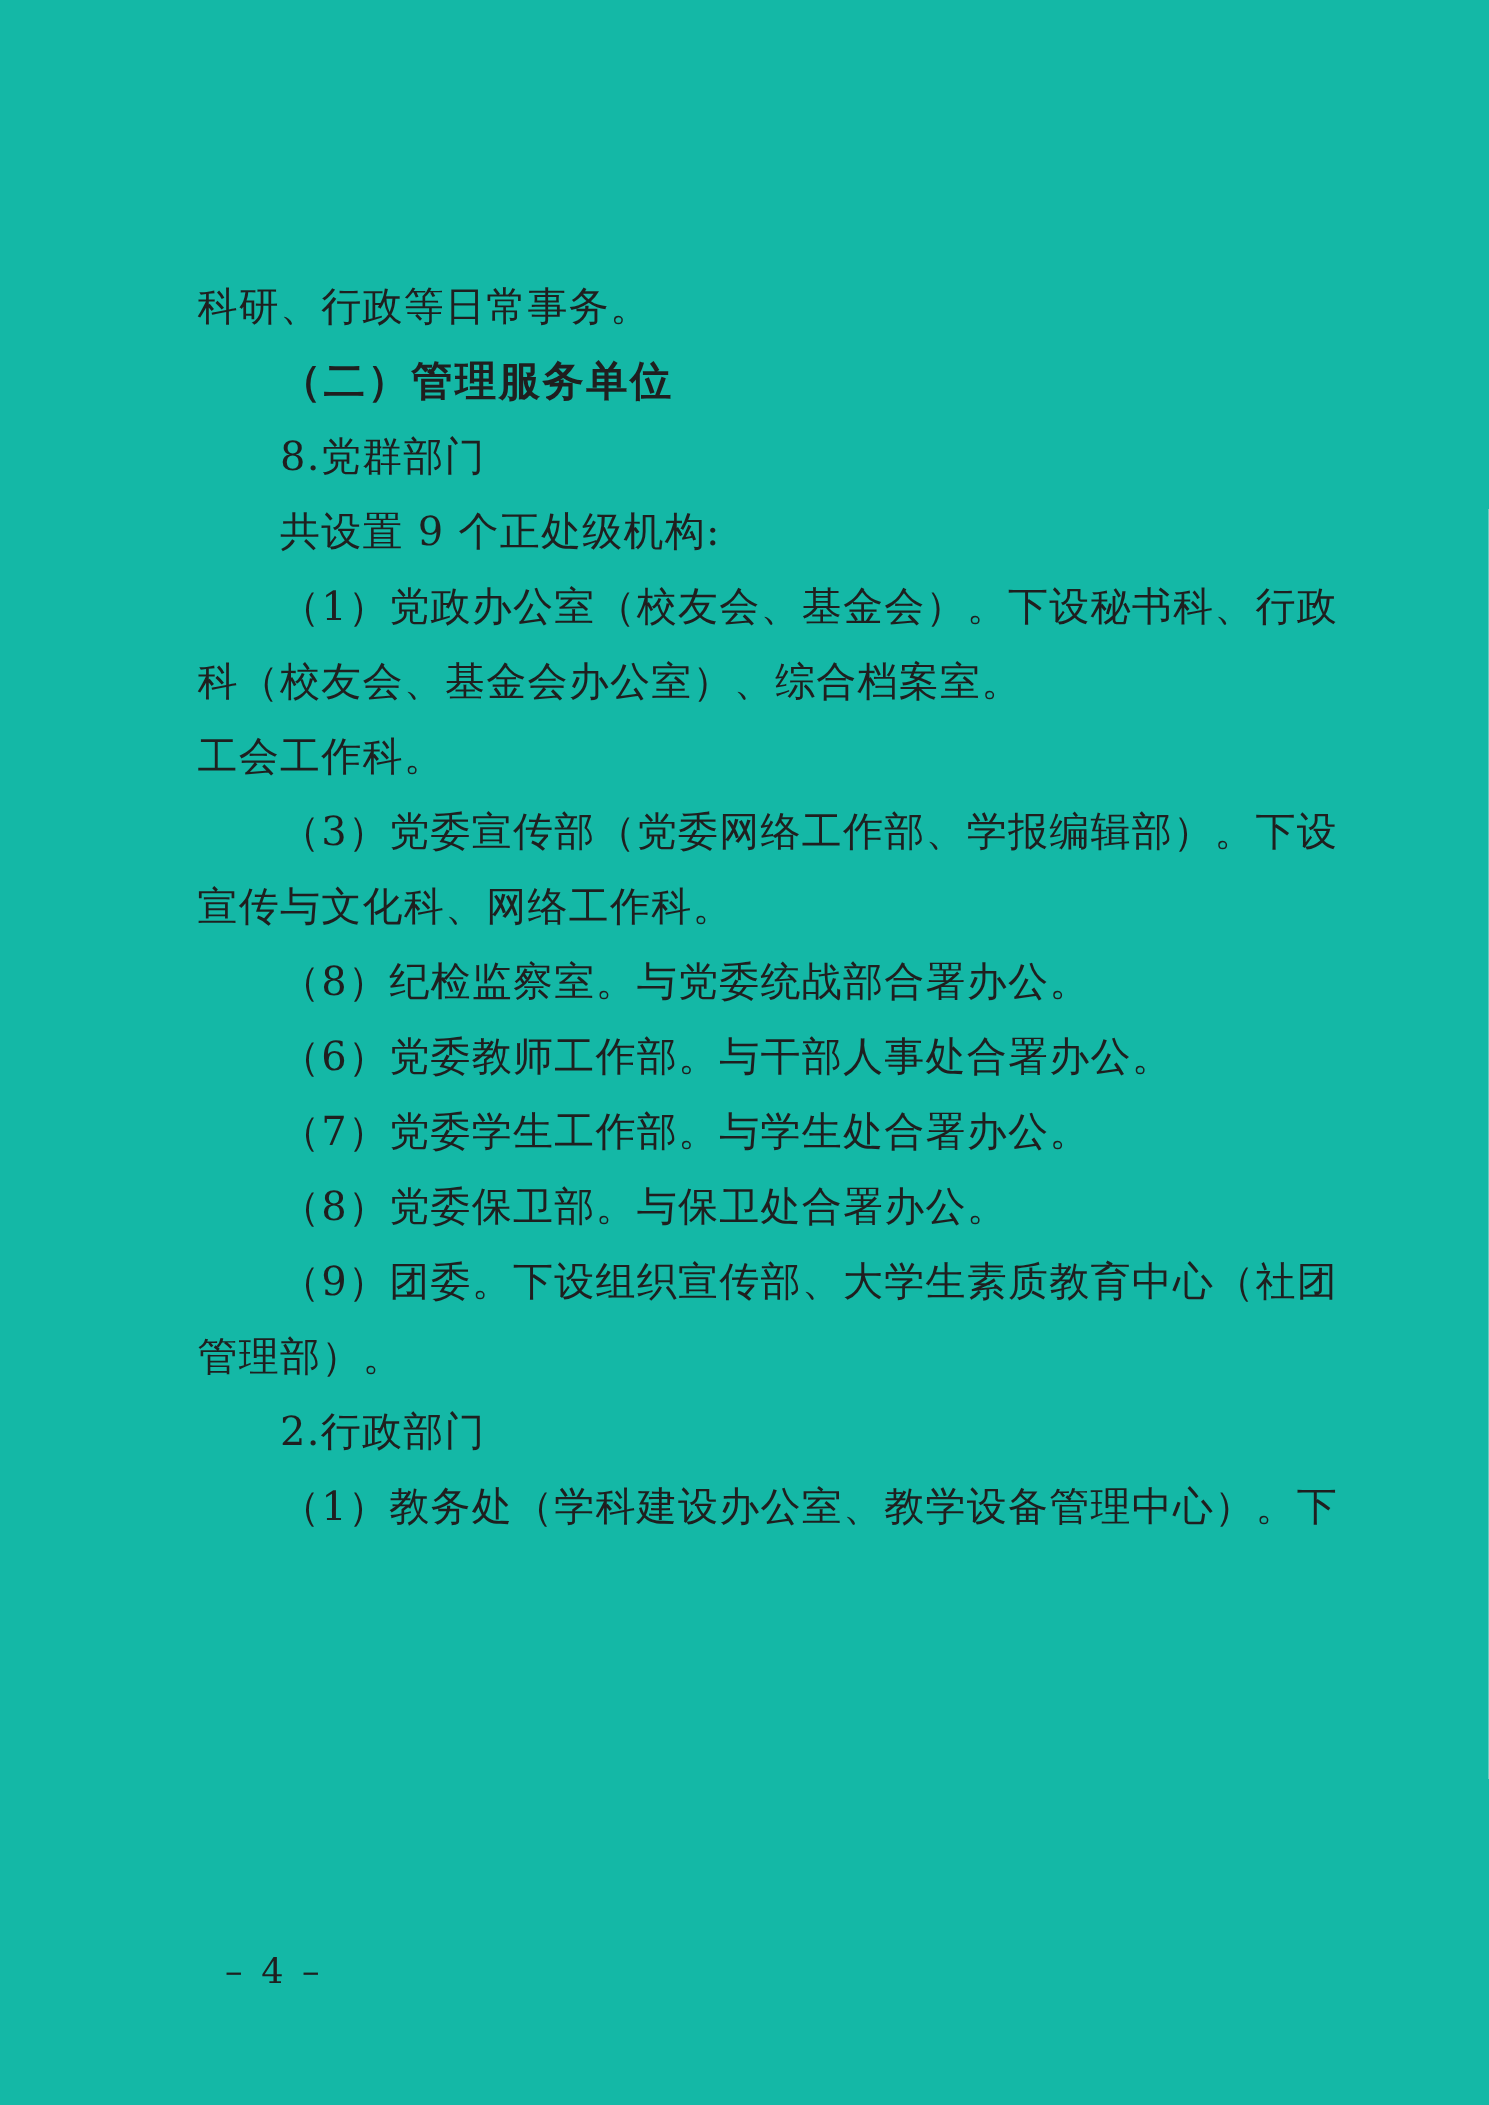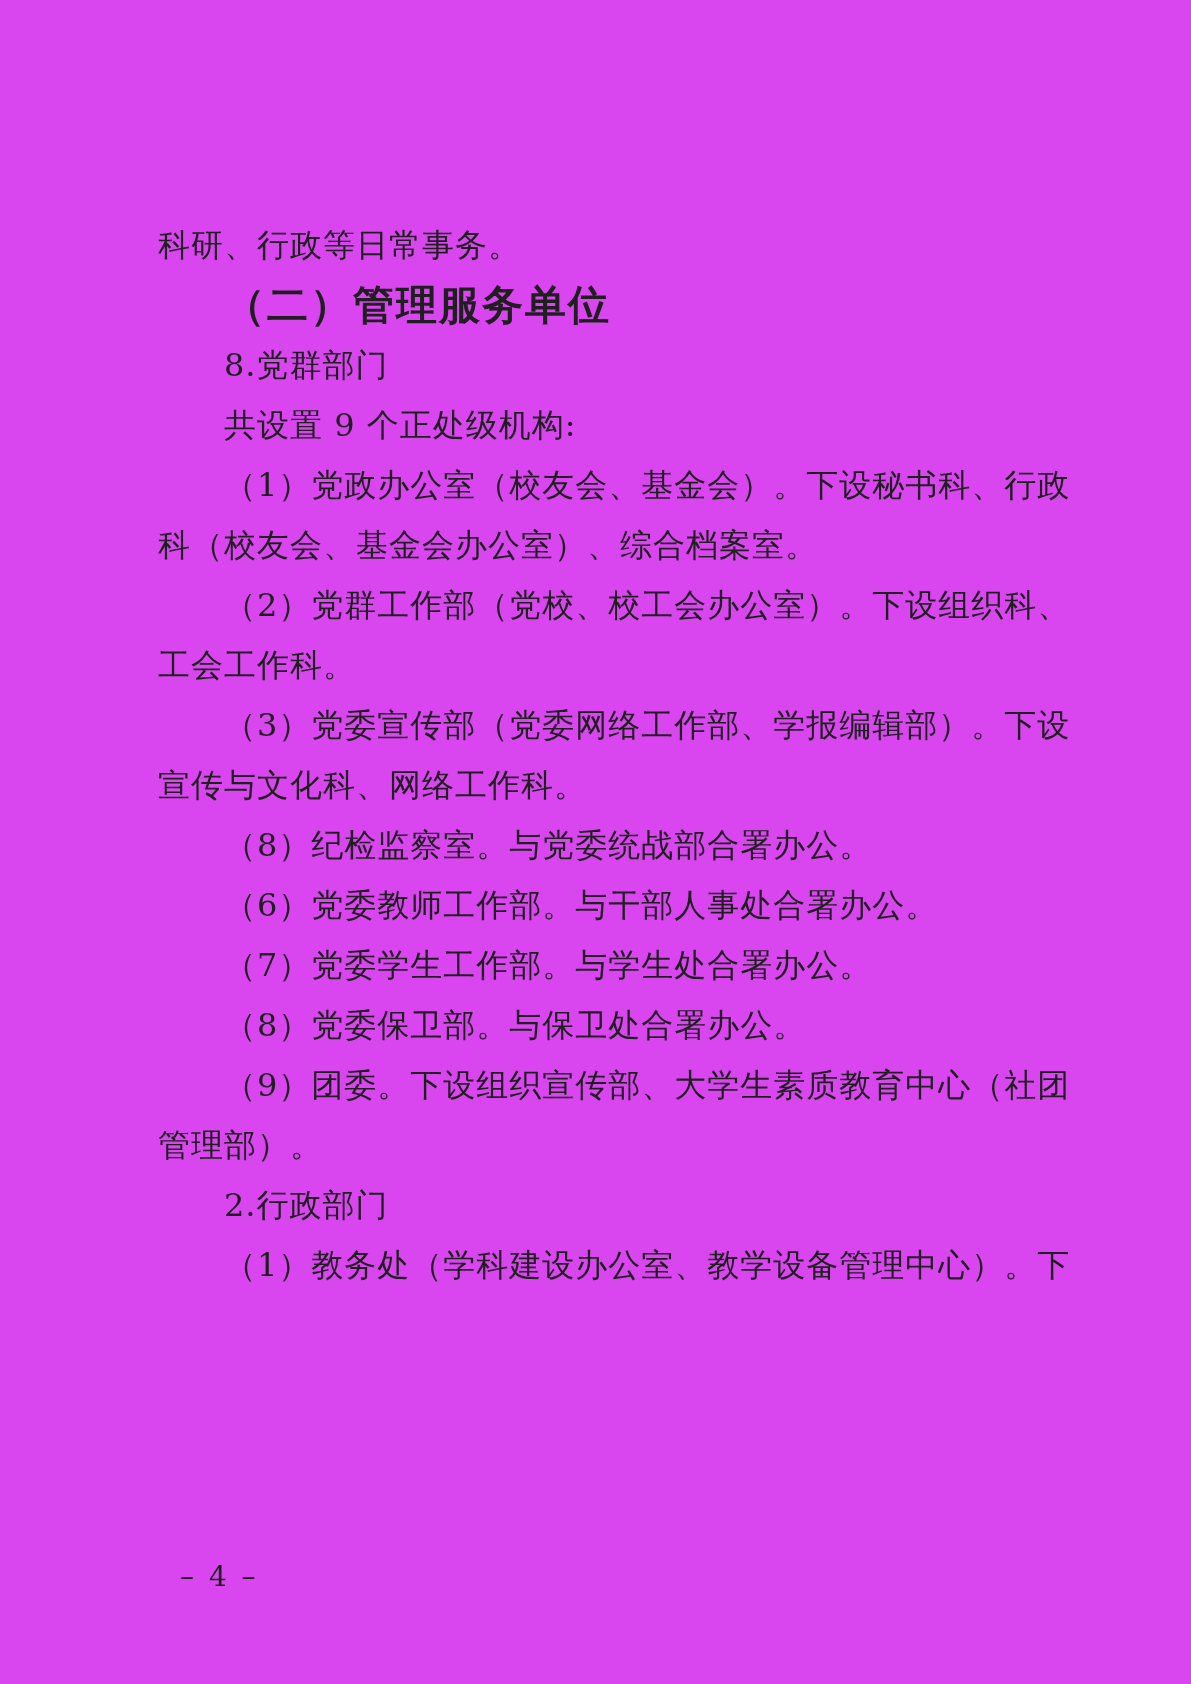--- a/index.html
+++ b/index.html
@@ -4,21 +4,21 @@
 <style>
   html, body {
     margin: 0;
     padding: 0;
     background: #e8e8e8;
   }
   .page {
     position: relative;
     width: 1191px;
     height: 1684px;
-    background: #d946ef;
+    background: #14b8a6;
     overflow: hidden;
     font-family: "DejaVu Serif", "Liberation Serif", serif;
     color: #1f1f1f;
   }
   .content {
     position: absolute;
     left: 158px;
     top: 215px;
     width: 872px;
   }
@@ -32,21 +32,21 @@
   .indent {
     padding-left: 66px;
   }
   .fill {
     text-align: justify;
     text-align-last: justify;
   }
   .heading {
     font-weight: bold;
     font-family: "DejaVu Sans", "Liberation Sans", sans-serif;
-    font-size: 41px;
+    font-size: 33px;
     letter-spacing: 2px;
   }
   .footer {
     position: absolute;
     left: 180px;
     top: 1549px;
     height: 56px;
     line-height: 56px;
     font-size: 28px;
     letter-spacing: 3px;
@@ -56,21 +56,20 @@
 <body>
 
 <div class="page">
   <div class="content">
     <div class="line">科研、行政等日常事务。</div>
     <div class="line indent heading">（二）管理服务单位</div>
     <div class="line indent">8.党群部门</div>
     <div class="line indent">共设置 9 个正处级机构:</div>
     <div class="line indent fill">（1）党政办公室（校友会、基金会）。下设秘书科、行政</div>
     <div class="line">科（校友会、基金会办公室）、综合档案室。</div>
-    <div class="line indent fill">（2）党群工作部（党校、校工会办公室）。下设组织科、</div>
     <div class="line">工会工作科。</div>
     <div class="line indent fill">（3）党委宣传部（党委网络工作部、学报编辑部）。下设</div>
     <div class="line">宣传与文化科、网络工作科。</div>
     <div class="line indent">（8）纪检监察室。与党委统战部合署办公。</div>
     <div class="line indent">（6）党委教师工作部。与干部人事处合署办公。</div>
     <div class="line indent">（7）党委学生工作部。与学生处合署办公。</div>
     <div class="line indent">（8）党委保卫部。与保卫处合署办公。</div>
     <div class="line indent fill">（9）团委。下设组织宣传部、大学生素质教育中心（社团</div>
     <div class="line">管理部）。</div>
     <div class="line indent">2.行政部门</div>

